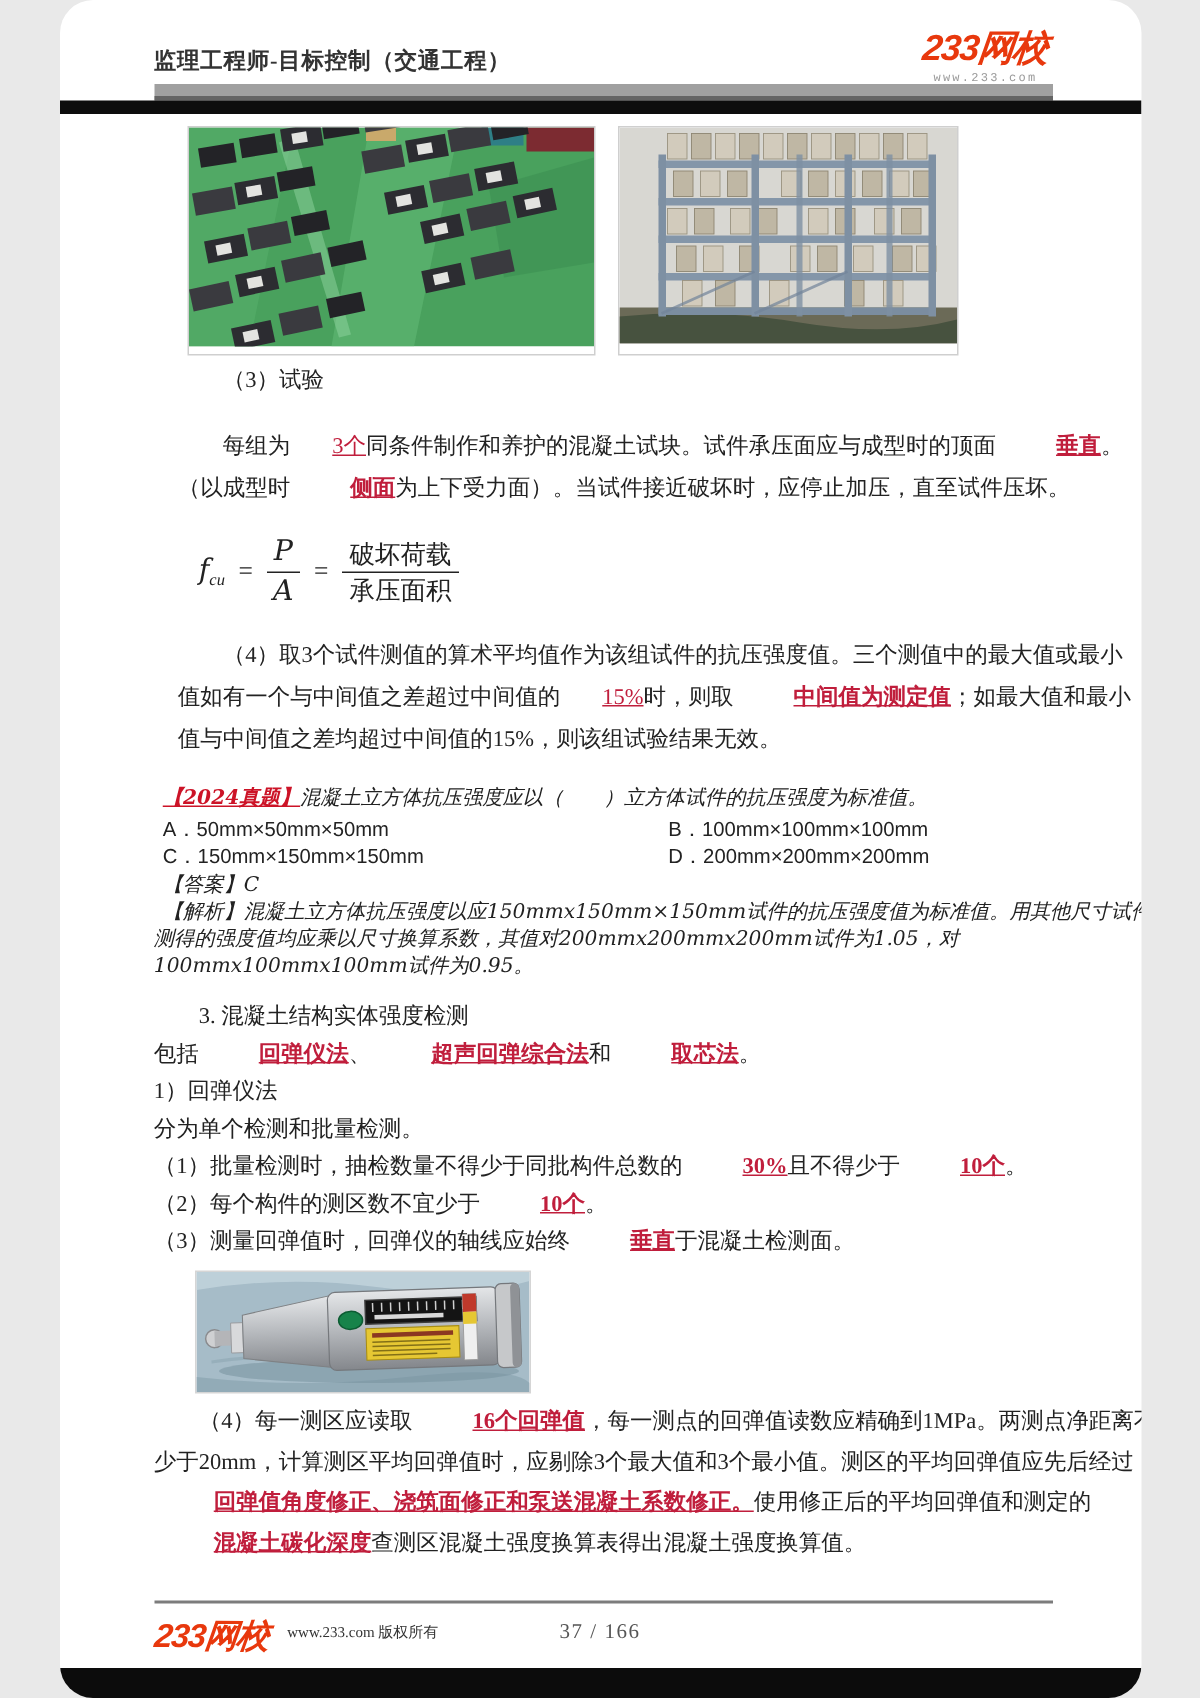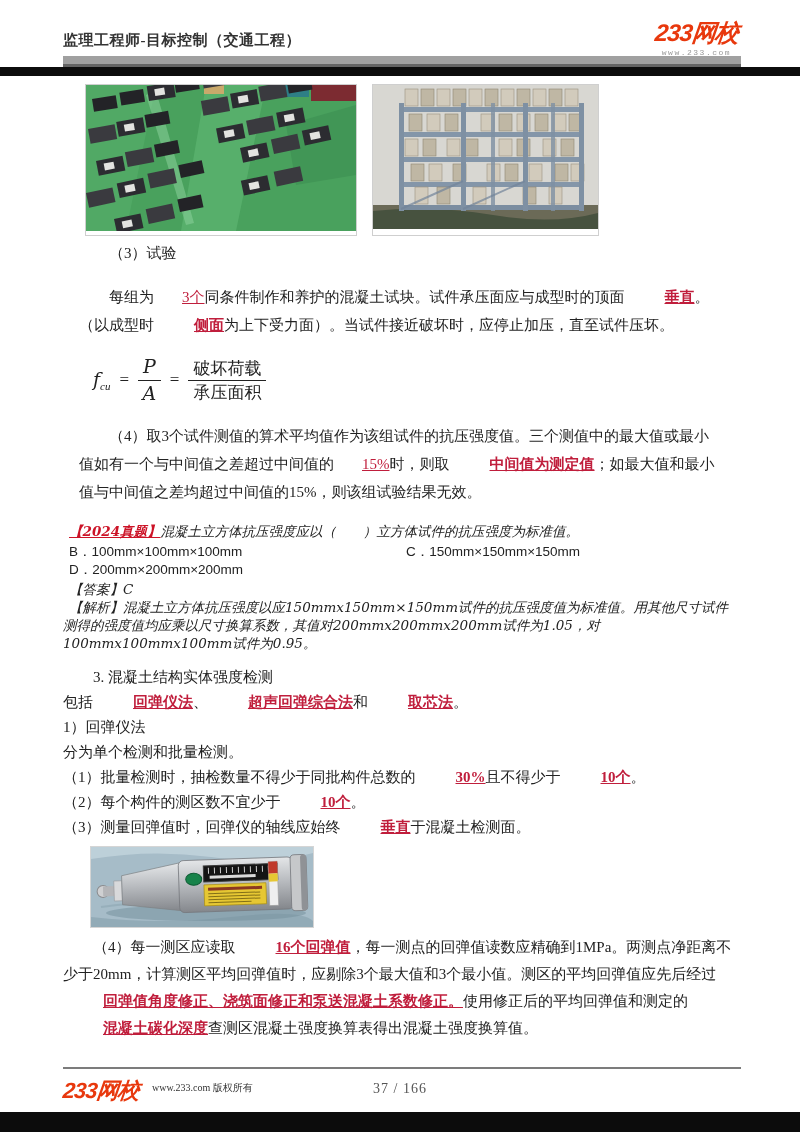--- a/index.html
+++ b/index.html
@@ -1,17 +1,17 @@
 <!DOCTYPE html>
 <html><head>
 <meta charset="utf-8">
 <style>
   html,body{margin:0;padding:0;background:#e9e9e9;}
-  .page{position:relative;width:800px;height:1132px;margin:0 auto;background:#ffffff;
-        font-family:"Liberation Serif","DejaVu Serif",serif;color:#222;overflow:hidden;}
+  .page{position:relative;width:721px;height:1132px;margin:0 auto;background:#ffffff;
+        font-family:"Liberation Serif","DejaVu Serif",serif;color:#222;overflow:hidden;border-radius:22px;}
 
   
   .hdr-title{position:absolute;left:63px;top:31px;font-size:15px;font-weight:bold;color:#333;letter-spacing:.5px;}
   .logo-block{position:absolute;right:62px;top:21px;text-align:center;line-height:1;}
   .logo-main{font-family:"Liberation Sans","DejaVu Sans",sans-serif;font-style:italic;font-weight:bold;
              font-size:24px;color:#e8380d;letter-spacing:-1px;transform:skewX(-6deg);display:inline-block;}
   .logo-sub{font-family:Liberation Mono, monospace;font-size:8px;color:#9a9a9a;letter-spacing:1.5px;margin-top:4px;}
   .gray-bar{position:absolute;left:63px;right:59px;top:56px;height:8px;background:#a0a0a0;border-bottom:3px solid #646464;}
   .black-bar-top{position:absolute;left:0;right:0;top:67px;height:9px;background:#0d0d0d;}
 
@@ -239,20 +239,21 @@
           <span class="num">破坏荷载</span>
           <span class="den">承压面积</span>
         </span>
     </div>
 
     <p class="p ind"><span>（4）取3个试件测值的算术平均值作为该组试件的抗压强度值。三个测值中的最大值或最小值如有一个与中间值之差超过中间值的</span><span class="hlu">15%</span><span>时，则取</span><span class="hl">中间值为测定值</span><span>；如最大值和最小值与中间值之差均超过中间值的15%，则该组试验结果无效。</span></p>
 
     <div class="exam">
       <div class="exam-q"><span class="exam-tag">【2024真题】</span><span>混凝土立方体抗压强度应以（　　）立方体试件的抗压强度为标准值。</span></div>
       <div class="exam-opts">
+        <span>A．50mm×50mm×50mm</span>
         <span>B．100mm×100mm×100mm</span>
         <span>C．150mm×150mm×150mm</span>
         <span>D．200mm×200mm×200mm</span>
       </div>
       <div class="exam-ans">【答案】C</div>
       <div class="exam-exp">【解析】混凝土立方体抗压强度以应150mmx150mm×150mm试件的抗压强度值为标准值。用其他尺寸试件测得的强度值均应乘以尺寸换算系数，其值对200mmx200mmx200mm试件为1.05，对100mmx100mmx100mm试件为0.95。</div>
     </div>
 
     <div class="sec">
       <p class="p2 ind">3. 混凝土结构实体强度检测</p>

